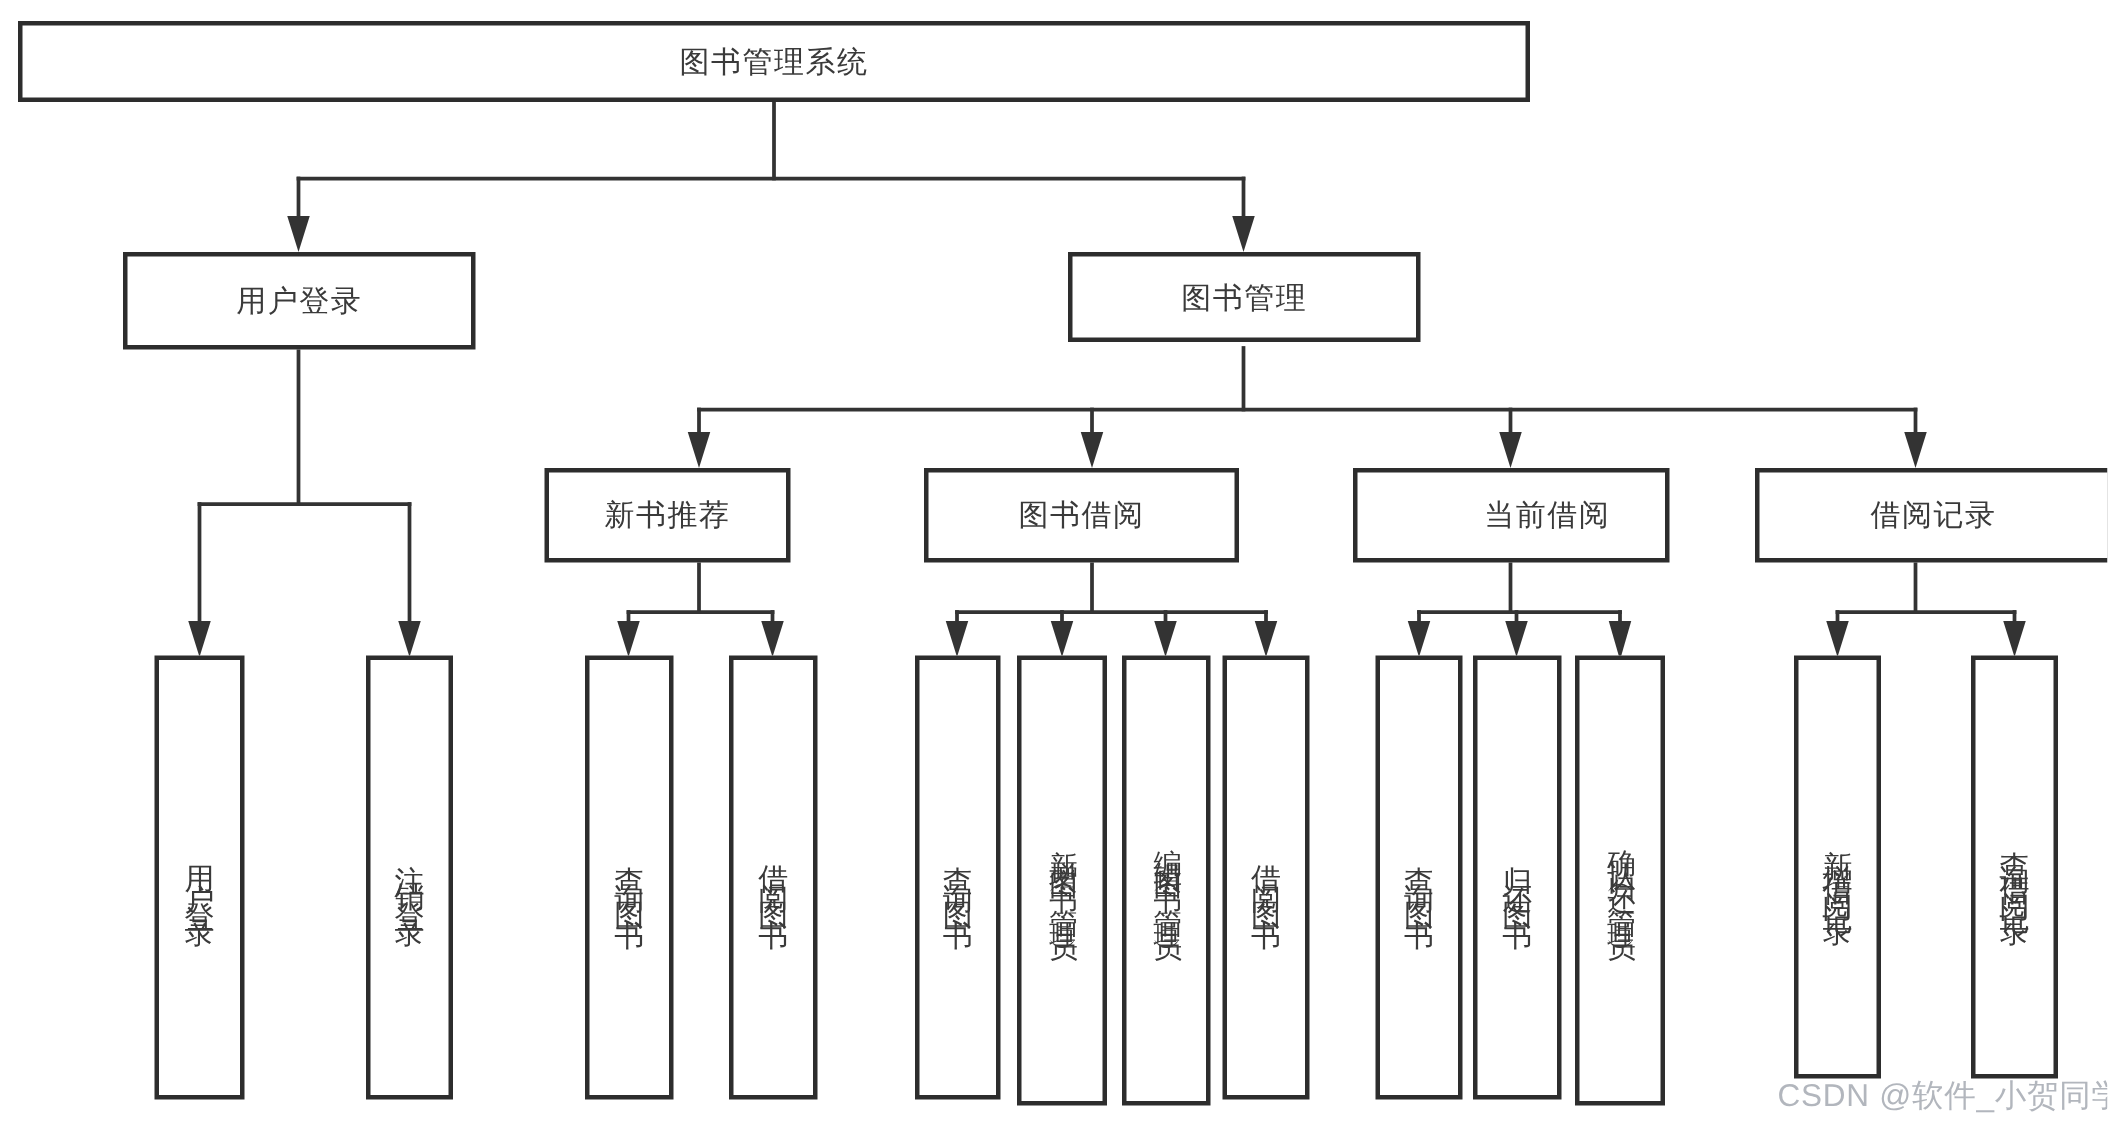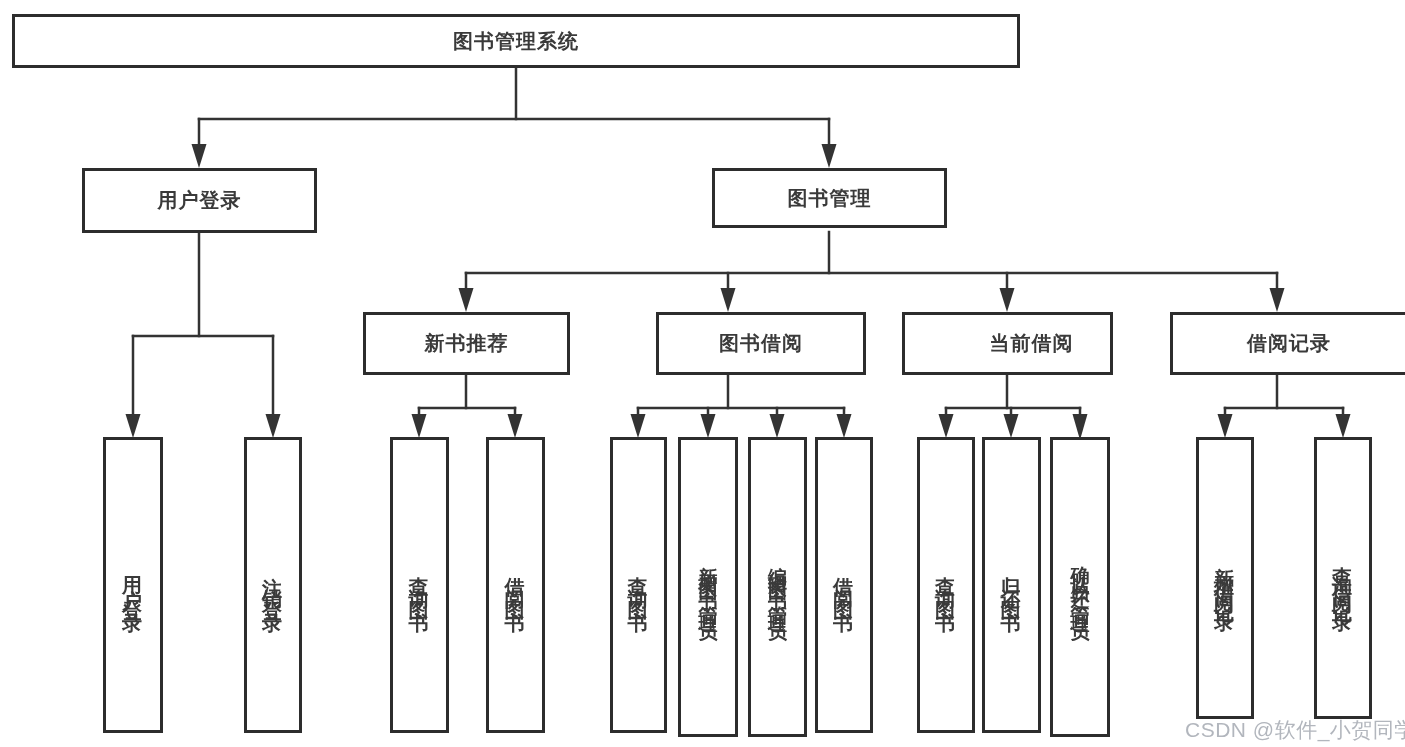--- a/index.html
+++ b/index.html
@@ -19,38 +19,37 @@
   }
   .node {
     position: absolute;
     background: #ffffff;
     border: 3px solid #2d2d2d;
     box-sizing: border-box;
     display: flex;
     align-items: center;
     justify-content: center;
     color: #3a3a3a;
-    font-weight: bold;
   }
   .h-node { font-size: 20px; letter-spacing: 1px; }
   .leaf .vtext {
     writing-mode: vertical-rl;
     text-orientation: mixed;
     white-space: nowrap;
   }
   .len4 .vtext { font-size: 20px; letter-spacing: 12px; }
   .len6 .vtext { font-size: 20px; letter-spacing: 9px; }
   .len9 .vtext { font-size: 19px; letter-spacing: 8px; }
 
   
   #n-root               { left: 12px;   top: 14px;  width: 1008px; height: 54px; }
   #n-user-login-group   { left: 82px;   top: 168px; width: 235px;  height: 65px; }
   #n-book-mgmt-group    { left: 712px;  top: 168px; width: 235px;  height: 60px; }
-  #n-new-book-rec       { left: 363px;  top: 312px; width: 207px;  height: 63px; justify-content: center; }
-  #n-book-borrow        { left: 656px;  top: 312px; width: 210px;  height: 63px; }
+  #n-new-book-rec       { left: 363px;  top: 312px; width: 164px;  height: 63px; justify-content: center; }
+  #n-book-borrow        { left: 616px;  top: 312px; width: 210px;  height: 63px; }
   #n-current-borrow     { left: 902px;  top: 312px; width: 211px;  height: 63px; padding-left: 48px; }
   #n-borrow-records     { left: 1170px; top: 312px; width: 238px;  height: 63px; }
 
   
   .leaf { top: 437px; height: 296px; }
   #leaf-user-login          { left: 103px;  width: 60px; }
   #leaf-logout              { left: 244px;  width: 58px; }
   #leaf-query-book-1        { left: 390px;  width: 59px; }
   #leaf-borrow-book-1       { left: 486px;  width: 59px; }
   #leaf-query-book-2        { left: 610px;  width: 57px; }

